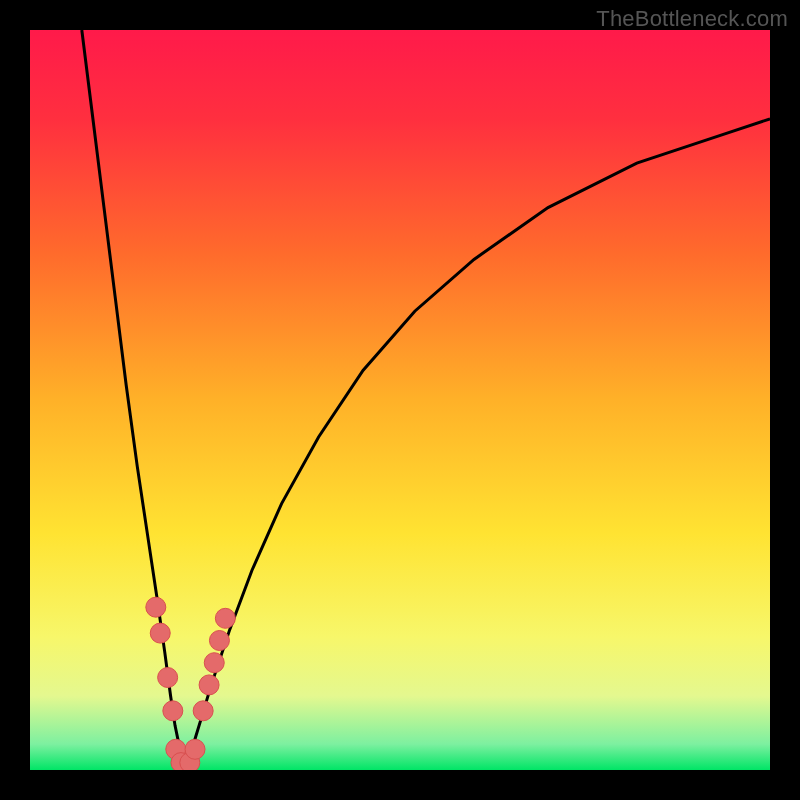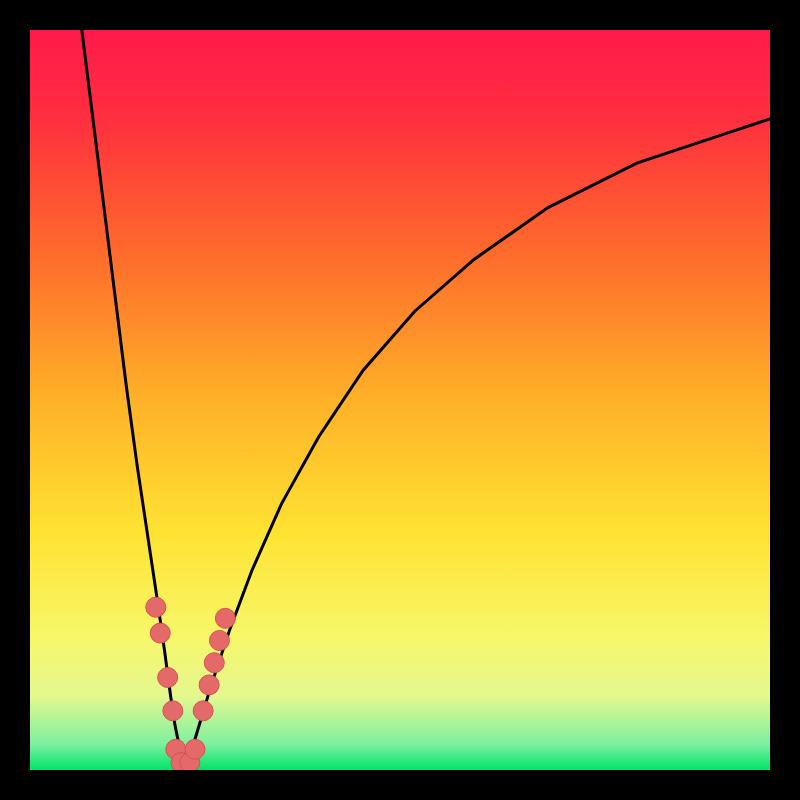--- a/index.html
+++ b/index.html
@@ -70,13 +70,14 @@
           <circle cx="159.84" cy="732.60" r="10" fill="#e46a6a" stroke="#d94f4f" stroke-width="1"></circle>
           <circle cx="165.02" cy="719.28" r="10" fill="#e46a6a" stroke="#d94f4f" stroke-width="1"></circle>
           <circle cx="173.16" cy="680.80" r="10" fill="#e46a6a" stroke="#d94f4f" stroke-width="1"></circle>
           <circle cx="179.08" cy="654.90" r="10" fill="#e46a6a" stroke="#d94f4f" stroke-width="1"></circle>
           <circle cx="184.26" cy="632.70" r="10" fill="#e46a6a" stroke="#d94f4f" stroke-width="1"></circle>
           <circle cx="189.44" cy="610.50" r="10" fill="#e46a6a" stroke="#d94f4f" stroke-width="1"></circle>
           <circle cx="195.36" cy="588.30" r="10" fill="#e46a6a" stroke="#d94f4f" stroke-width="1"></circle>
         </g>
     </svg>
   </div>
+  <div class="watermark">TheBottleneck.com</div>
 </div>
 
 </body></html>

